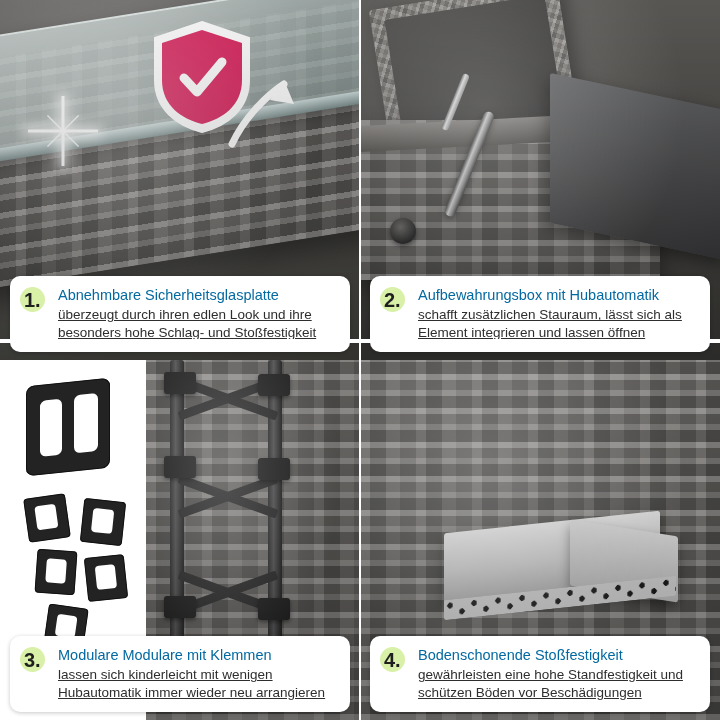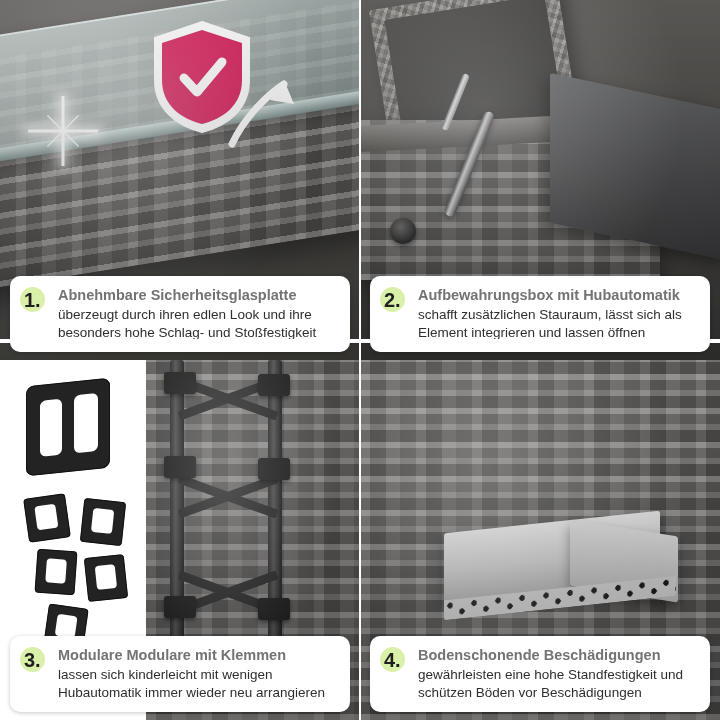--- a/index.html
+++ b/index.html
@@ -110,29 +110,30 @@
     font-weight: bold;
     color: #1f1f1f;
     line-height: 22px;
   }
   .cap-text {
     flex: 1 1 auto;
     min-width: 0;
   }
   .cap-title {
     font-size: 14.5px;
-    font-weight: bold;
-    color: #737373;
+    font-weight: normal;
+    color: #0369a1;
     line-height: 1.25;
     margin-bottom: 2px;
   }
   .cap-body {
     font-size: 13.5px;
     color: #2e2e2e;
     line-height: 1.32;
+    text-decoration: underline;
   }
 
   
   .q1-bg {
     position: absolute;
     inset: 0;
     background: linear-gradient(160deg, #6f6d6b 0%, #595856 45%, #46453f 100%);
   }
   .q1-table {
     position: absolute;
@@ -548,21 +549,21 @@
       <div class="q4-pad"></div>
       <div class="vignette"></div>
     </div>
 
     <div class="caption">
       <div class="num-wrap">
         <div class="num-circle"></div>
         <div class="num-text">4.</div>
       </div>
       <div class="cap-text">
-        <div class="cap-title">Bodenschonende Beschädigungen</div>
+        <div class="cap-title">Bodenschonende Stoßfestigkeit</div>
         <div class="cap-body">gewährleisten eine hohe Standfestigkeit und schützen Böden vor Beschädigungen</div>
       </div>
     </div>
   </div>
 
   <div class="divider-v"></div>
   <div class="divider-h"></div>
 </div>
 
 </body></html>

